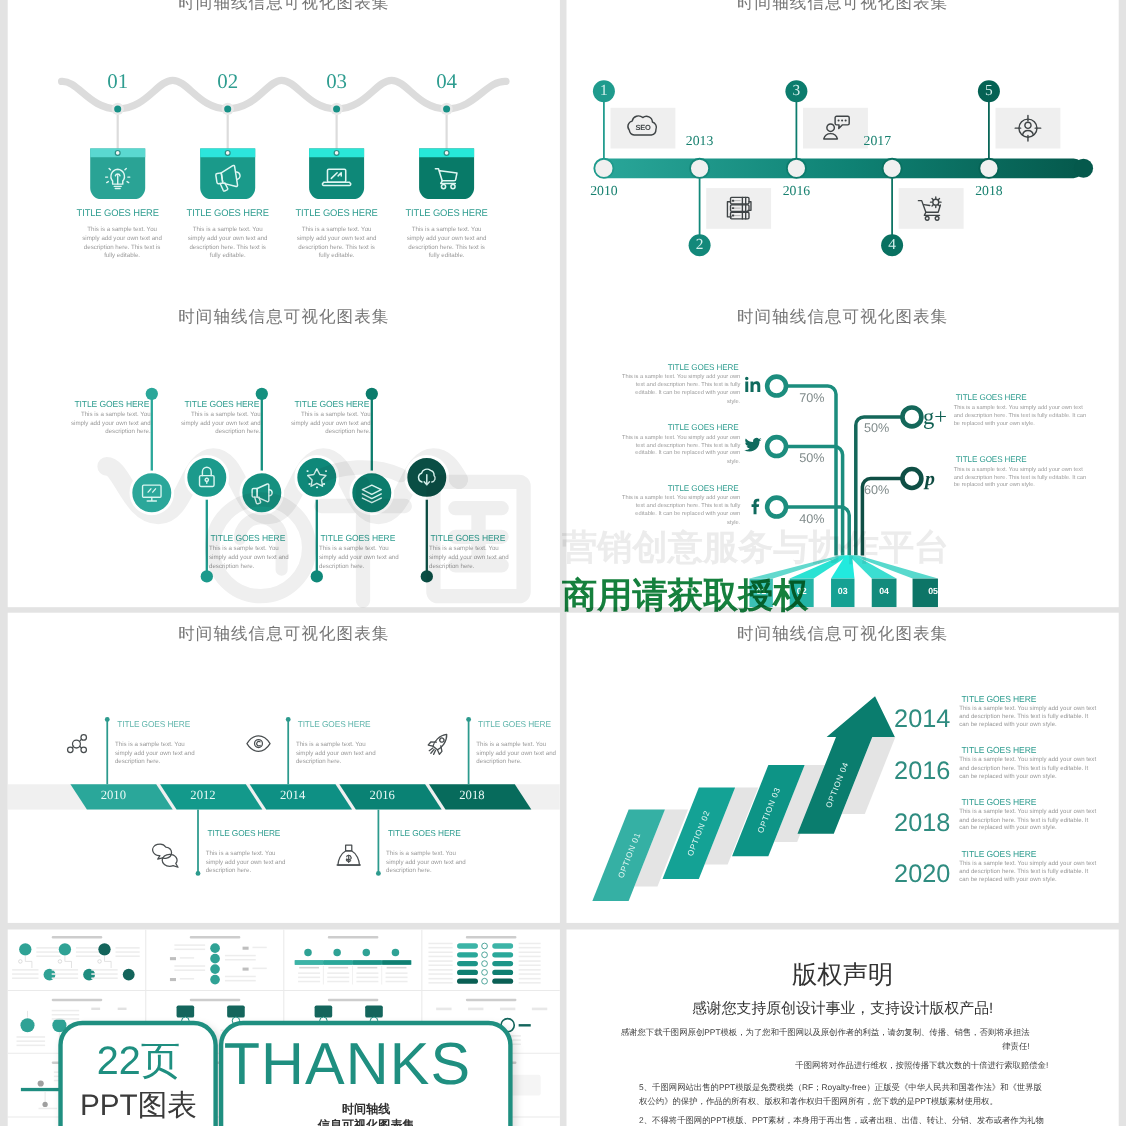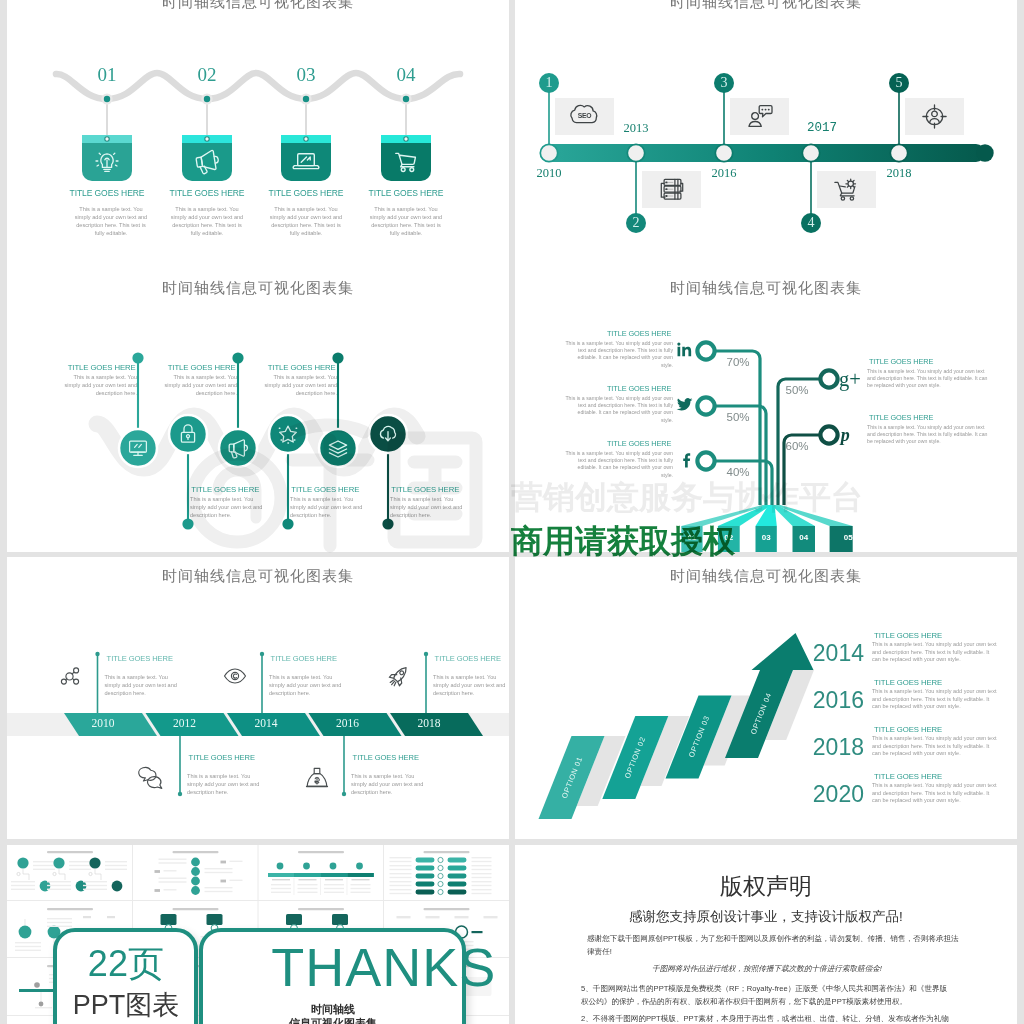--- a/index.html
+++ b/index.html
@@ -208,22 +208,22 @@
   <div style="position:absolute;left:284px;top:225px;width:24px;text-align:center;color:#d3efec;
               font-family:'Liberation Serif',serif;font-size:14px;line-height:20px;">4</div>
   <div style="position:absolute;left:372px;top:85px;width:24px;text-align:center;color:#d3efec;
               font-family:'Liberation Serif',serif;font-size:14px;line-height:20px;">5</div>
   <div style="position:absolute;left:8px;top:178px;width:52px;text-align:center;color:#17806f;
               font-family:'Liberation Serif',serif;font-size:12.5px;">2010</div>
   <div style="position:absolute;left:95px;top:133px;width:52px;text-align:center;color:#17806f;
               font-family:'Liberation Serif',serif;font-size:12.5px;">2013</div>
   <div style="position:absolute;left:183px;top:178px;width:52px;text-align:center;color:#17806f;
               font-family:'Liberation Serif',serif;font-size:12.5px;">2016</div>
-  <div style="position:absolute;left:270px;top:133px;width:52px;text-align:right;color:#17806f;
-              font-family:Liberation Mono, monospace;font-size:12.5px;">2017</div>
+  <div style="position:absolute;left:270px;top:133px;width:52px;text-align:left;color:#17806f;
+              font-family:Liberation Serif, serif;font-size:12.5px;">2017</div>
   <div style="position:absolute;left:358px;top:178px;width:52px;text-align:center;color:#17806f;
               font-family:'Liberation Serif',serif;font-size:12.5px;">2018</div>
 </div>
 
 <div class="slide s3" style="left:7px;top:270px;width:502px;height:282px;">
   <div class="stitle" style="top:9px;">时间轴线信息可视化图表集</div>
 
   <svg class="sv" width="502" height="282" viewBox="0 0 502 282">
     <path d="M 90 154 C 104 154, 112 198, 137 198 C 162 198, 164 146, 187 146 C 210 146, 212 198, 237 198 C 262 198, 264 146, 287 146 C 310 146, 312 198, 337 198 C 362 198, 364 146, 387 146 C 400 146, 406 160, 410 166" fill="none" stroke="#efefef" stroke-width="17" stroke-linecap="round"></path>
   </svg>
@@ -726,38 +726,38 @@
               background:#fff;border:4px solid #1f8f80;border-radius:22px;
               box-shadow:3px 4px 8px rgba(0,0,0,0.14);">
     <div style="position:absolute;left:0;top:12px;width:100%;text-align:center;color:#1f8f80;
                 font-family:'Liberation Sans',sans-serif;font-size:36px;line-height:40px;">22页</div>
     <div style="position:absolute;left:0;top:57px;width:100%;text-align:center;color:#3b3b3b;
                 font-family:'Liberation Sans',sans-serif;font-size:27px;line-height:32px;">PPT图表</div>
   </div>
   <div style="position:absolute;left:192.4px;top:82.6px;width:259px;height:112px;
               background:#fff;border:4px solid #1f8f80;border-radius:22px;
               box-shadow:3px 4px 8px rgba(0,0,0,0.14);">
-    <div style="position:absolute;left:0;top:4px;width:100%;text-align:right;color:#1f8f80;
-                font-family:'Liberation Sans',sans-serif;font-size:54px;line-height:62px;letter-spacing:1px;font-weight:300;padding-left:34px;">THANKS</div>
+    <div style="position:absolute;left:0;top:4px;width:100%;text-align:left;color:#1f8f80;
+                font-family:'Liberation Sans',sans-serif;font-size:54px;line-height:62px;letter-spacing:1px;font-weight:300;">THANKS</div>
     <div style="position:absolute;left:0;top:70px;width:100%;text-align:center;color:#2f2f2f;
                 font-family:'Liberation Sans',sans-serif;font-size:11px;font-weight:bold;line-height:14px;">时间轴线</div>
     <div style="position:absolute;left:0;top:84px;width:100%;text-align:center;color:#2f2f2f;
                 font-family:'Liberation Sans',sans-serif;font-size:11px;font-weight:bold;line-height:14px;">信息可视化图表集</div>
   </div>
 </div>
 
 <div class="slide s8" style="left:515px;top:845px;width:502px;height:282px;">
   <div style="position:absolute;left:0;top:27px;width:100%;text-align:center;color:#323232;
               font-family:'Liberation Sans',sans-serif;font-size:23px;line-height:28px;">版权声明</div>
   <div style="position:absolute;left:0;top:63px;width:100%;text-align:center;color:#323232;
               font-family:'Liberation Sans',sans-serif;font-size:13.5px;line-height:18px;">感谢您支持原创设计事业，支持设计版权产品!</div>
-  <div style="position:absolute;left:72px;top:87px;width:372px;text-align:left;color:#404040;
+  <div style="position:absolute;left:49px;top:87px;width:372px;text-align:right;color:#404040;
               font-family:'Liberation Sans',sans-serif;font-size:7.6px;line-height:13px;">感谢您下载千图网原创PPT模板，为了您和千图网以及原创作者的利益，请勿复制、传播、销售，否则将承担法律责任!</div>
-  <div style="position:absolute;left:66px;top:117px;width:372px;text-align:center;color:#404040;
-              font-family:'Liberation Sans',sans-serif;font-size:7.6px;line-height:13px;font-style:italic;">千图网将对作品进行维权，按照传播下载次数的十倍进行索取赔偿金!</div>
+  <div style="position:absolute;left:66px;top:117px;width:372px;text-align:right;color:#404040;
+              font-family:'Liberation Sans',sans-serif;font-size:7.6px;line-height:13px;">千图网将对作品进行维权，按照传播下载次数的十倍进行索取赔偿金!</div>
   <div style="position:absolute;left:66px;top:137px;width:372px;text-align:left;color:#404040;
               font-family:'Liberation Sans',sans-serif;font-size:7.6px;line-height:13px;">5、千图网网站出售的PPT模版是免费税类（RF；Royalty-free）正版受《中华人民共和国著作法》和《世界版权公约》的保护，作品的所有权、版权和著作权归千图网所有，您下载的是PPT模版素材使用权。</div>
   <div style="position:absolute;left:66px;top:167px;width:372px;text-align:left;color:#404040;
               font-family:'Liberation Sans',sans-serif;font-size:7.6px;line-height:13px;">2、不得将千图网的PPT模版、PPT素材，本身用于再出售，或者出租、出借、转让、分销、发布或者作为礼物</div>
 </div>
 
 <div class="wm" style="position:absolute;left:0;top:0;width:1024px;height:1024px;pointer-events:none;overflow:hidden;
             mix-blend-mode:multiply;">
   <svg width="1024" height="1024" viewBox="0 0 1024 1024" style="position:absolute;left:0;top:0;">
     <g stroke="#efefef" fill="none" stroke-linecap="round" stroke-linejoin="round">

